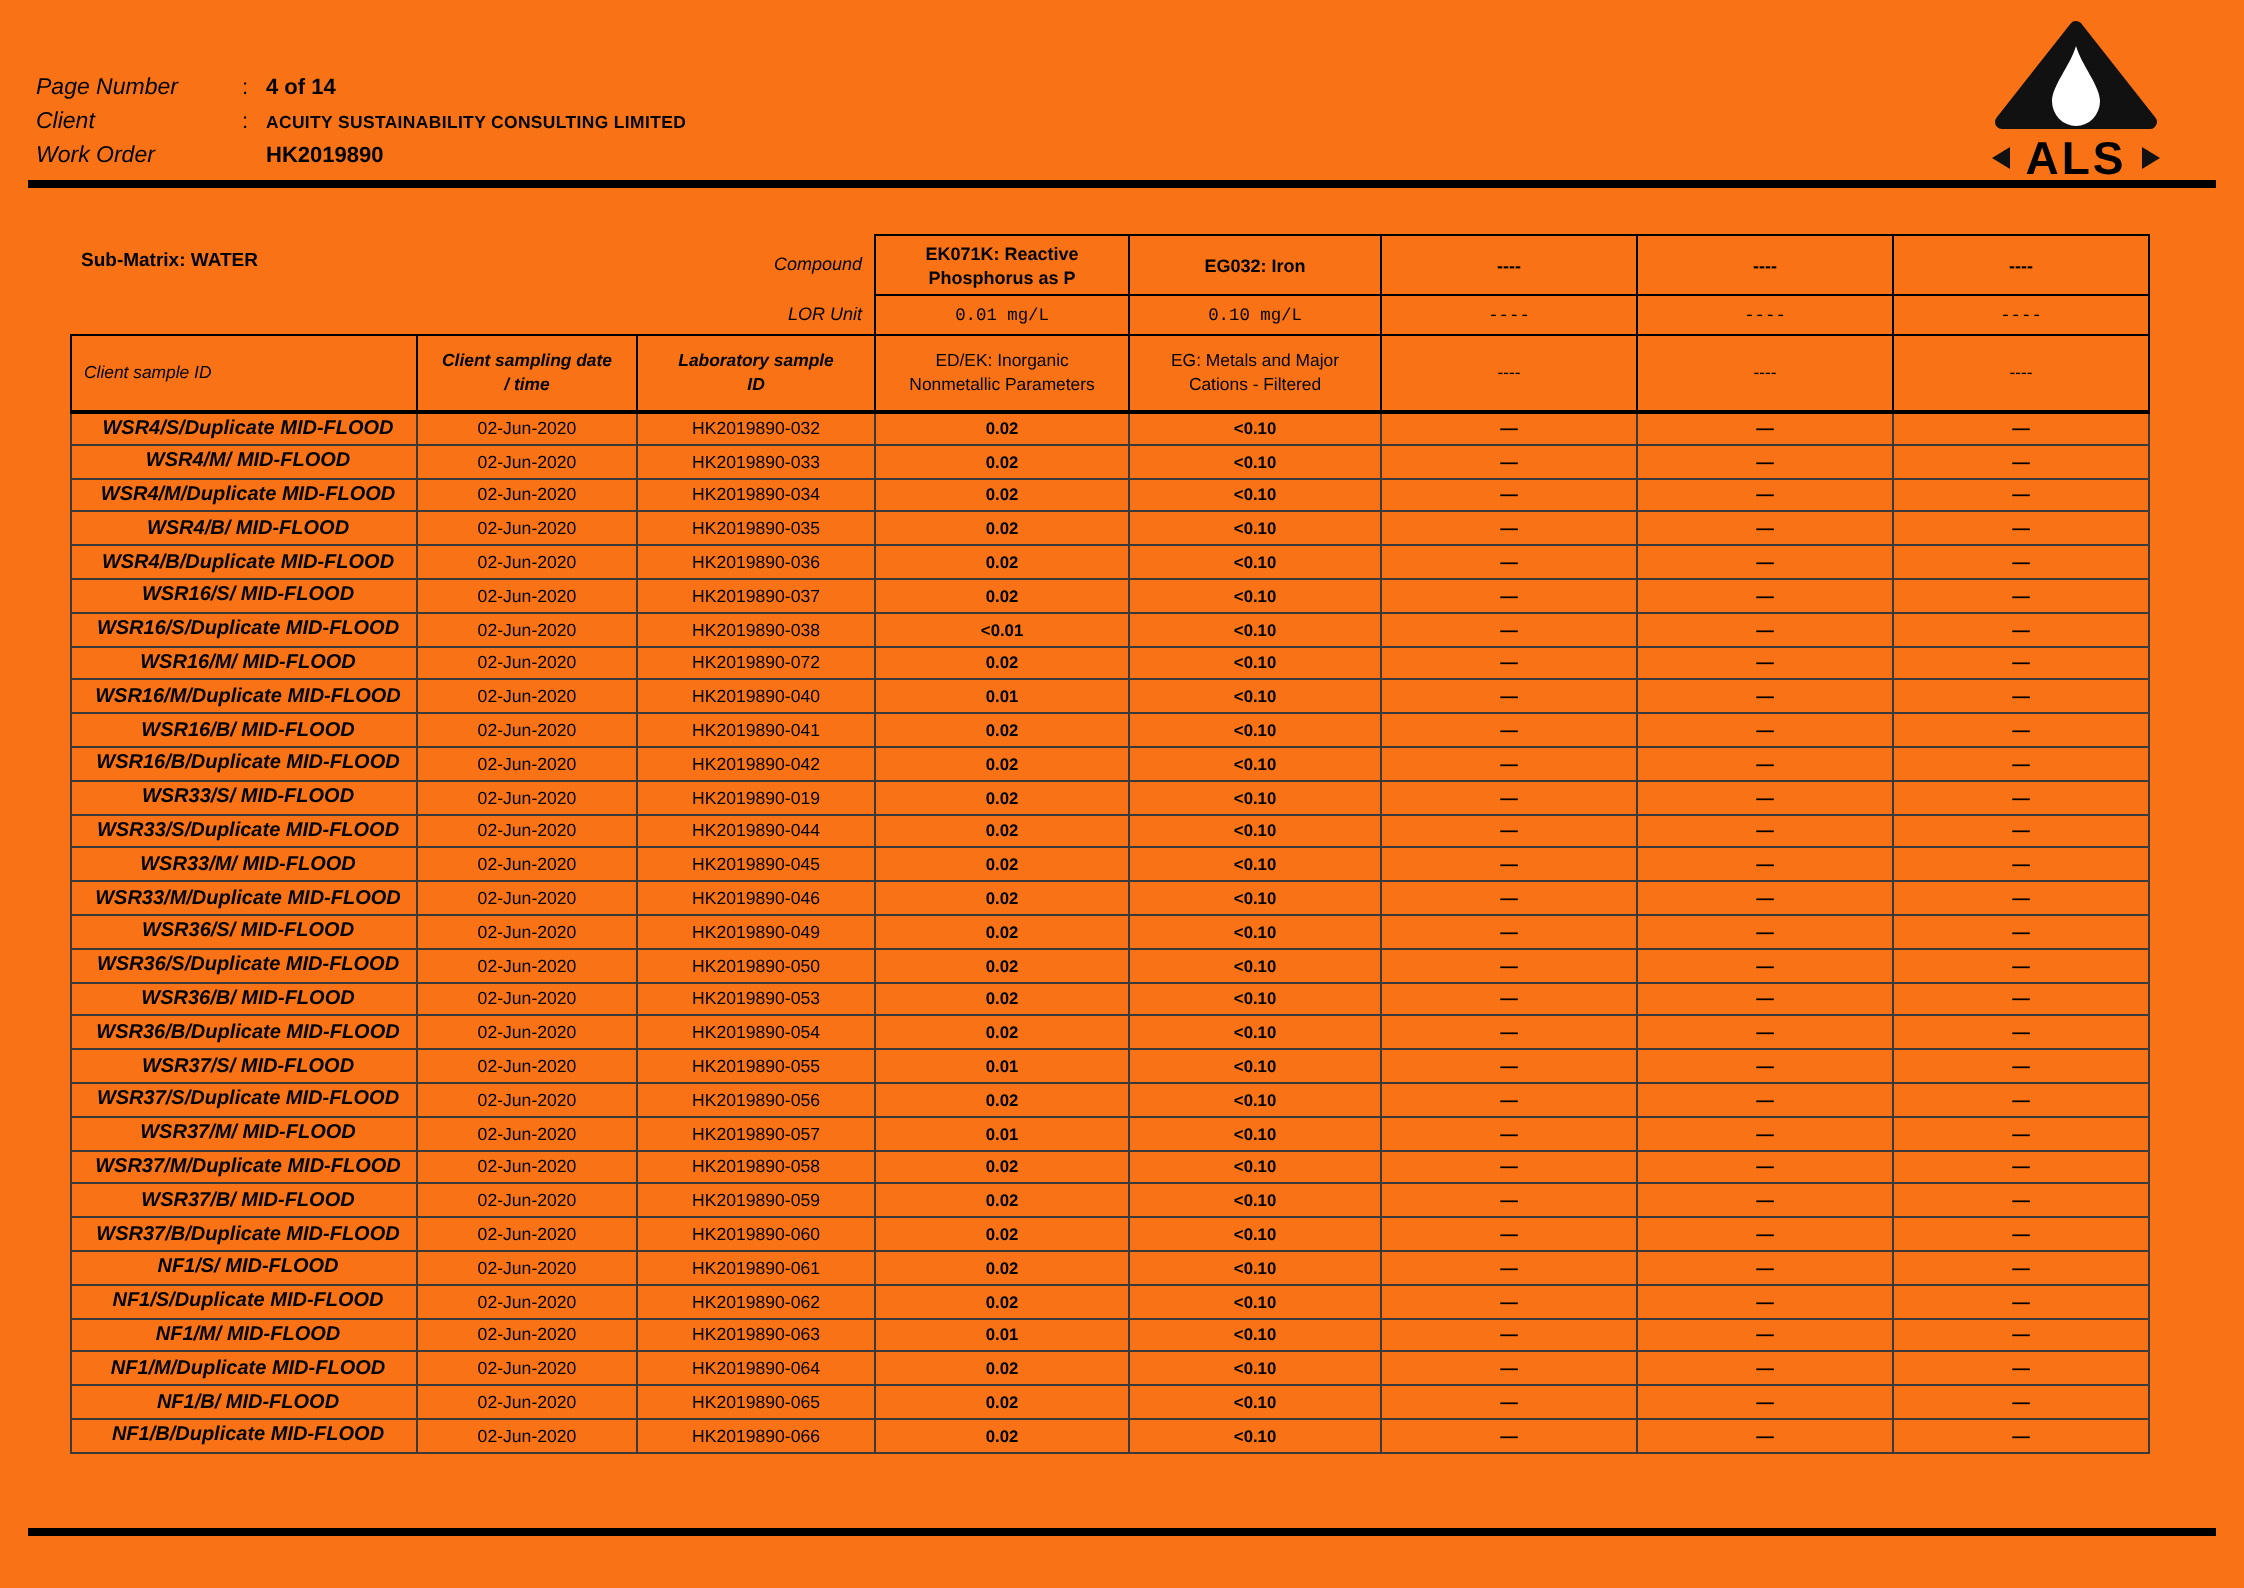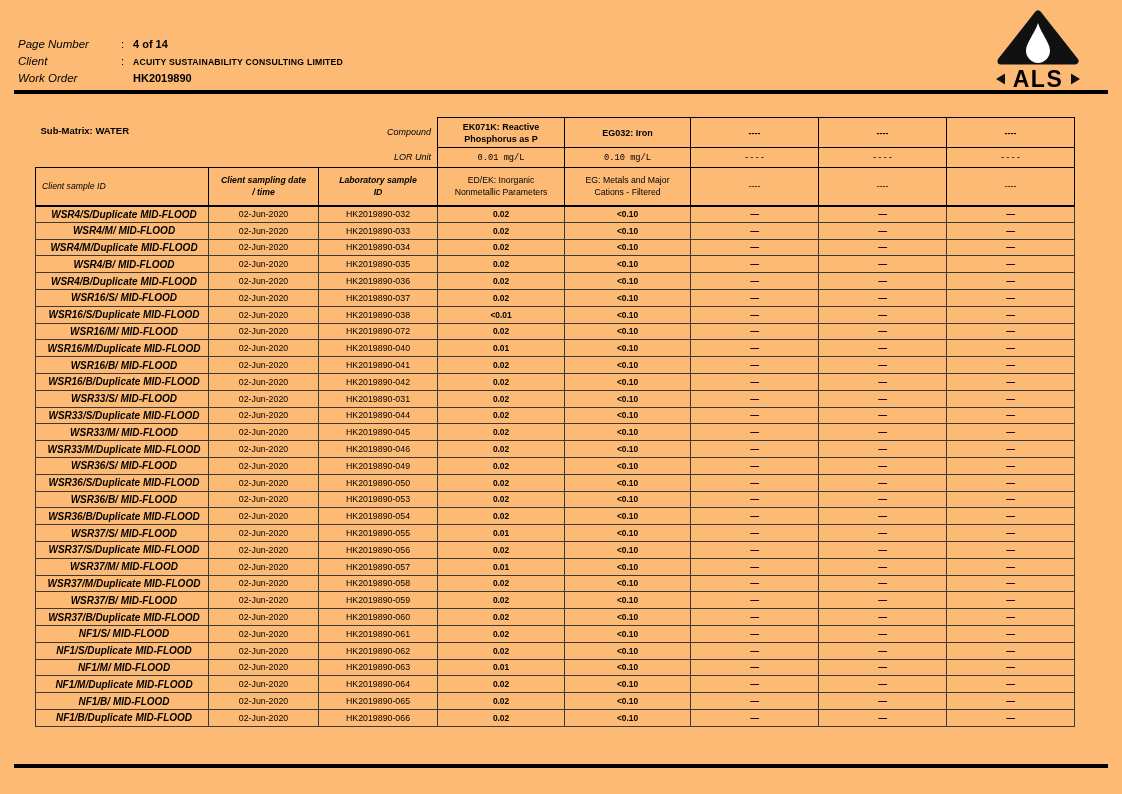--- a/index.html
+++ b/index.html
@@ -1,19 +1,19 @@
 <!DOCTYPE html>
 <html><head>
 <meta charset="utf-8">
 <style>
   * { margin:0; padding:0; box-sizing:border-box; }
   html,body { background:#e8e8e8; }
   body { font-family:"Liberation Sans","DejaVu Sans",sans-serif; color:#000; }
   .page {
-    position:relative; width:1122px; height:794px; background:#fdba74; overflow:hidden;
+    position:relative; width:1122px; height:794px; background:#f97316; overflow:hidden;
   }
 
   
   .header-fields { position:absolute; left:18px; top:38px; }
   .field-row { display:flex; align-items:baseline; height:17px; }
   .field-label { width:103px; font-style:italic; font-size:11.5px; }
   .field-sep   { width:12px; font-size:11px; }
   .field-value { font-weight:bold; font-size:11px; }
   .field-row.client .field-value { font-size:8.7px; letter-spacing:.2px; }
   .field-row.workorder .field-value { font-size:11px; }
@@ -260,21 +260,21 @@
     <td>HK2019890-042</td>
     <td>0.02</td>
     <td>&lt;0.10</td>
     <td>—</td>
     <td>—</td>
     <td>—</td>
   </tr>
         <tr>
     <td>WSR33/S/ MID-FLOOD</td>
     <td>02-Jun-2020</td>
-    <td>HK2019890-031</td>
+    <td>HK2019890-019</td>
     <td>0.02</td>
     <td>&lt;0.10</td>
     <td>—</td>
     <td>—</td>
     <td>—</td>
   </tr>
         <tr>
     <td>WSR33/S/Duplicate MID-FLOOD</td>
     <td>02-Jun-2020</td>
     <td>HK2019890-044</td>

